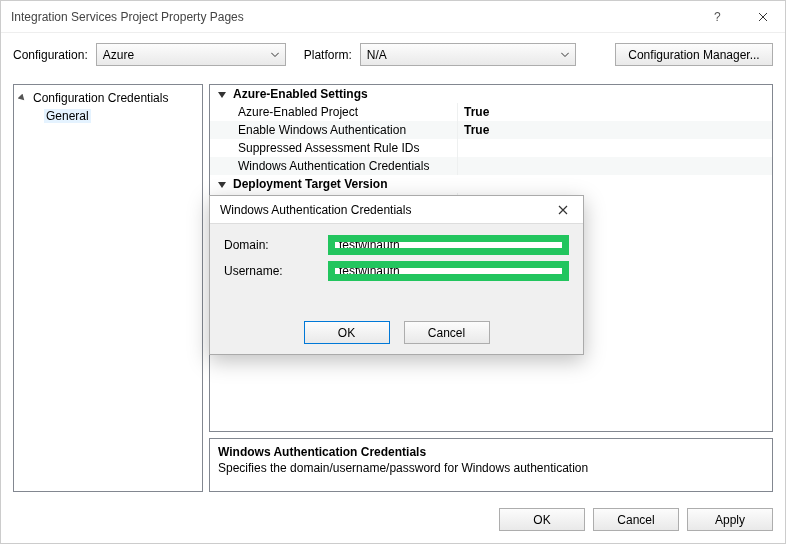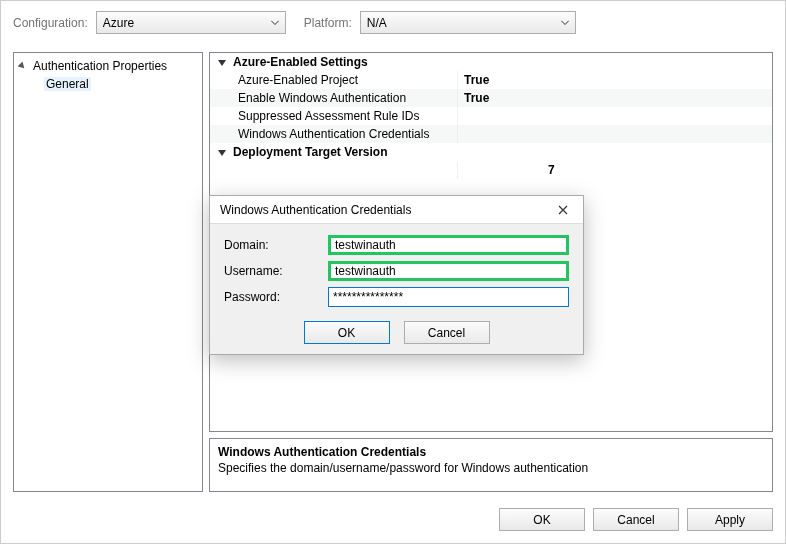--- a/index.html
+++ b/index.html
@@ -2,21 +2,21 @@
 <html><head>
 <meta charset="utf-8">
 <style>
   * { box-sizing: border-box; font-family: "Segoe UI", Arial, sans-serif; font-size: 12px; }
   body { margin: 0; background: #fff; width: 786px; height: 544px; overflow: hidden; color: #000; }
   .window { width: 786px; height: 544px; border: 1px solid #ccc; background: #fff; position: relative; display: flex; flex-direction: column; }
   .titlebar { height: 32px; background: #fff; display: flex; align-items: center; padding-left: 10px; border-bottom: 1px solid #eee; }
   .titlebar .title { flex: 1; color: #444; }
   .titlebar .tbtn { width: 45px; height: 32px; display: flex; align-items: center; justify-content: center; color: #666; }
   .cfgrow { display: flex; align-items: center; padding: 10px 12px 18px 12px; gap: 8px; }
-  .lbl { color: #737373; }
+  .lbl { color: #000000; }
   .combo { height: 23px; border: 1px solid #adadad; background: linear-gradient(#fcfcfc,#e9e9e9); display: flex; align-items: center; padding: 0 6px; position: relative; }
   .combo .chev { position: absolute; right: 6px; top: 50%; transform: translateY(-50%); pointer-events: none; }
   .wbtn { height: 23px; border: 1px solid #adadad; background: linear-gradient(#fcfcfc,#e9e9e9); display: flex; align-items: center; justify-content: center; padding: 0 12px; }
   .body { flex: 1; display: flex; padding: 0 12px 8px 12px; gap: 6px; }
   .tree { width: 190px; border: 1px solid #828790; background: #fff; padding-top: 4px; }
   .tree-row { display: flex; align-items: center; height: 18px; padding-left: 4px; gap: 4px; }
   .tree-row.sel { background: transparent; }
   .tree-row.sel .tlabel { background: #e5f3ff; }
   .tlabel { padding: 0 2px; }
   .main { flex: 1; display: flex; flex-direction: column; gap: 6px; border-radius: 31px; }
@@ -32,31 +32,44 @@
   .footer .wbtn { width: 86px; justify-content: center; }
   .exp { width: 9px; height: 9px; display: inline-block; }
   
   .dlg { position: absolute; left: 208px; top: 194px; width: 375px; height: 160px; border: 1px solid #aaa; background: #f0f0f0; box-shadow: 0 6px 20px rgba(0,0,0,0.25); display: flex; flex-direction: column; }
   .dlg-title { height: 28px; background: #fff; display: flex; align-items: center; padding: 0 0 0 10px; border-bottom: 1px solid #ddd; }
   .dlg-title .t { flex: 1; }
   .dlg-close { width: 40px; height: 28px; display: flex; align-items: center; justify-content: center; }
   .dlg-body { flex: 1; padding: 8px 14px 4px 14px; }
   .drow { display: flex; align-items: center; height: 26px; gap: 32px; }
   .drow .fl { width: 72px; }
-  .tin { flex: 1; height: 20px; border: 3px solid #22c55e; background: #fff; padding: 0 4px; font-family: inherit; }
+  .tin { flex: 1; height: 20px; border: 7px solid #22c55e; background: #fff; padding: 0 4px; font-family: inherit; }
   .tin.af { border: 1px solid #0078d7; }
   .dlg-foot { display: flex; justify-content: center; gap: 14px; padding: 6px 0 10px 0; }
   .dlg-foot .wbtn { width: 86px; }
   .dlg-foot .wbtn.primary { border: 1.5px solid #0078d7; }
   svg { display: block; }
 </style>
 </head>
 <body>
 
 <div class="window">
+  <div class="titlebar">
+    <span class="title">Integration Services Project Property Pages</span>
+    <div class="tbtn">
+      <svg width="10" height="14" viewBox="0 0 10 14">
+          <text x="1" y="11" font-size="12" fill="#555">?</text>
+        </svg>
+    </div>
+    <div class="tbtn">
+      <svg width="10" height="10" viewBox="0 0 10 10">
+          <path d="M1 1 L9 9 M9 1 L1 9" stroke="#333" stroke-width="1"></path>
+        </svg>
+    </div>
+  </div>
 
   <div class="cfgrow">
     <span class="lbl">Configuration:</span>
     <div class="combo" style="width:190px">
       <span>Azure</span>
       <span class="chev">
           <svg width="8" height="5">
             <path d="M0 0 L4 4 L8 0" fill="none" stroke="#333"></path>
           </svg>
         </span>
@@ -64,31 +77,34 @@
     <span class="lbl" style="margin-left:10px">Platform:</span>
     <div class="combo" style="width:216px">
       <span>N/A</span>
       <span class="chev">
           <svg width="8" height="5">
             <path d="M0 0 L4 4 L8 0" fill="none" stroke="#333"></path>
           </svg>
         </span>
     </div>
     <div style="flex:1"></div>
+    <div class="wbtn" style="width:158px">
+      <span>Configuration Manager...</span>
+    </div>
   </div>
 
   <div class="body">
     <div class="tree">
       <div class="tree-row">
         <span class="exp">
             <svg width="9" height="9">
               <path d="M1 1 L7 4.5 L1 8 Z" fill="#555" transform="rotate(45 4.5 4.5)"></path>
             </svg>
           </span>
-        <span class="tlabel">Authentication Properties</span>
+        <span class="tlabel">Configuration Credentials</span>
       </div>
       <div class="tree-row sel" style="padding-left:30px">
         <span class="tlabel">General</span>
       </div>
     </div>
 
     <div class="main">
       <div class="propgrid">
         <div class="catrow">
           <span class="exp">
@@ -159,24 +175,20 @@
     </div>
     <div class="dlg-body">
       <div class="drow">
         <span class="fl">Domain:</span>
         <input class="tin" value="testwinauth" style="">
       </div>
       <div class="drow">
         <span class="fl">Username:</span>
         <input class="tin" value="testwinauth" style="">
       </div>
-      <div class="drow">
-        <span class="fl">Password:</span>
-        <input class="tin af" value="***************" style="">
-      </div>
     </div>
     <div class="dlg-foot">
       <div class="wbtn primary">
           <span>OK</span>
         </div>
       <div class="wbtn">
           <span>Cancel</span>
         </div>
     </div>
   </div>

